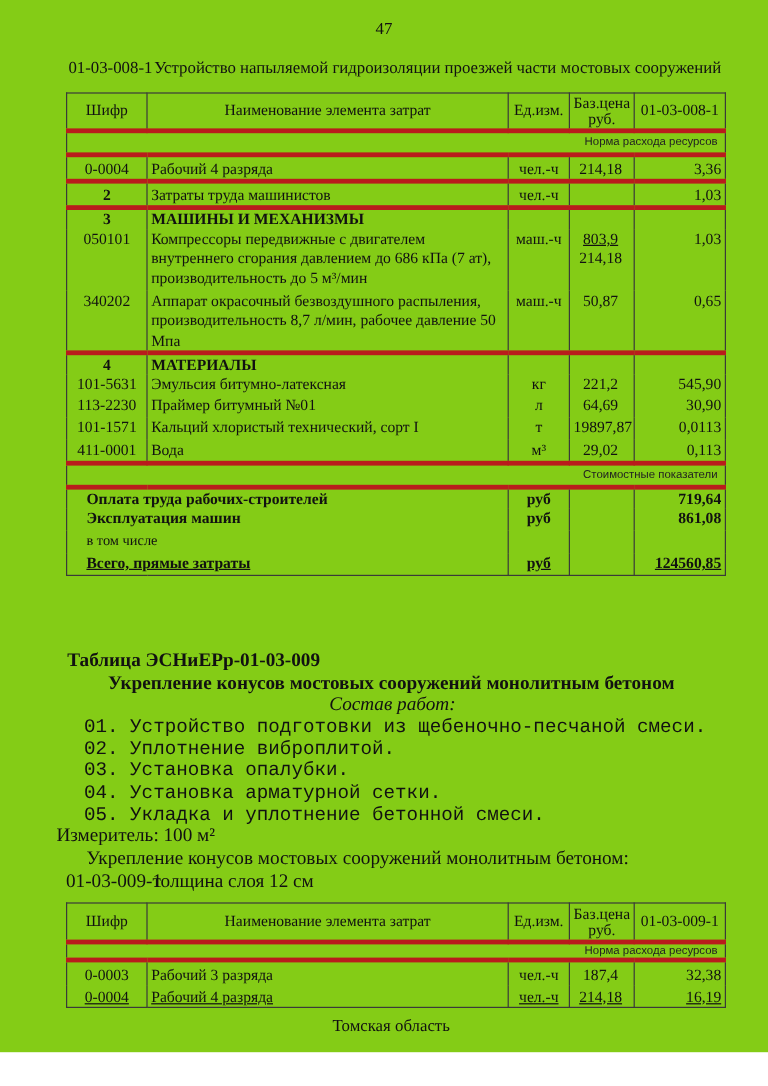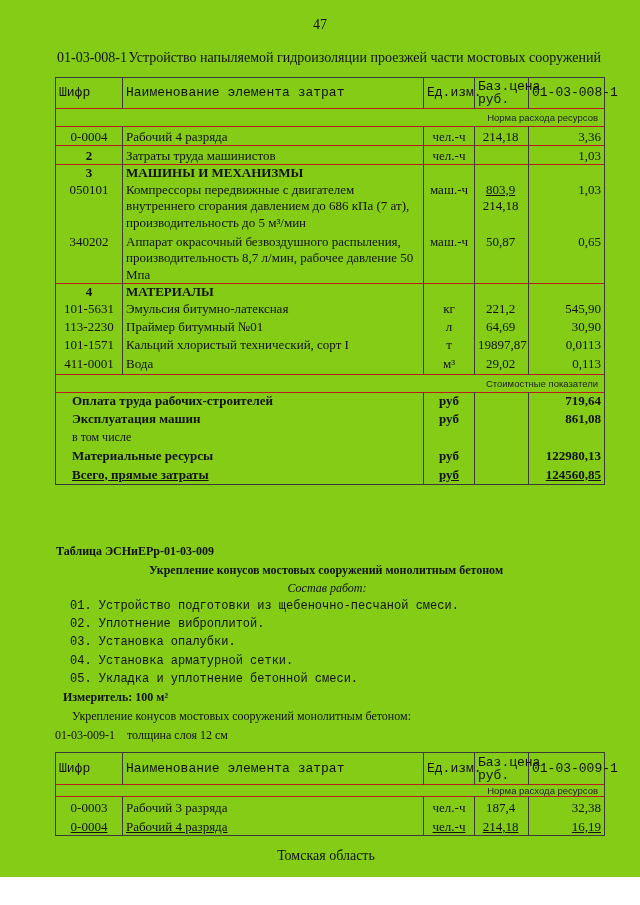--- a/index.html
+++ b/index.html
@@ -7,40 +7,40 @@
           font-family:"Liberation Serif","DejaVu Serif",serif; color:#111; }
   .abs { position:absolute; white-space:nowrap; line-height:16px; }
   .pnum { top:17px; left:0; width:640px; text-align:center; font-size:14px; }
   .title1 { top:50px; left:57px; font-size:14px; }
   .title1 .code { display:inline-block; width:68px; }
 
   table.t { position:absolute; left:55px; width:549px; border-collapse:collapse; table-layout:fixed;
             font-size:13px; line-height:16px; }
   table.t td { padding:0 3px; border-left:1px solid #3a3a3a; border-right:1px solid #3a3a3a;
                vertical-align:top; white-space:nowrap; box-sizing:border-box; }
-  table.t tr.hl td { border-top:1px solid #b91c1c; }
+  table.t tr.hl td { border-top:4px solid #b91c1c; }
   table.t tr.last td { border-bottom:1px solid #3a3a3a;text-decoration:underline; }
-  table.t tr.head td { vertical-align:middle; text-align:left; border-top:1px solid #3a3a3a;font-family:Liberation Mono, monospace; }
+  table.t tr.head td { vertical-align:middle; text-align:center; border-top:1px solid #3a3a3a; }
   table.t tr.head td.pr { line-height:13px; }
   .c { text-align:center; }
   td.price { padding-right:5px !important; text-align:center; }
   td.val { padding-right:3px !important; text-align:right; }
   td.sans { font-family:"Liberation Sans","DejaVu Sans",sans-serif; font-size:9.5px; text-align:right;
             vertical-align:middle !important; padding-right:6px !important; color:#222; }
   .b { font-weight:bold; }
   .blk { display:block; line-height:16.5px; }
   .ul { text-decoration:underline; }
   td.costlbl { padding-left:16px !important; }
 
-  .s2 { font-size:12px; }
+  .s2 { font-size:16px; }
   .t2title { top:543px; left:56px; font-weight:bold; }
   .t2sub { top:562px; left:0; width:652px; text-align:center; font-weight:bold; }
   .t2comp { top:580px; left:0; width:654px; text-align:center; font-style:italic; }
   .item { left:70px;font-family:Liberation Mono, monospace; }
-  .meas { top:689px; left:63px; font-weight:bold; }
+  .meas { top:689px; left:47px; font-weight:normal; }
   .cap { top:708px; left:72px; }
   .codeline { top:727px; left:55px; }
   .codeline .cl-text { position:absolute; left:72px; top:0; }
   .footer { top:848px; left:0; width:652px; text-align:center; font-size:14px; }
 </style>
 </head>
 <body>
 
 <div id="page">
 
@@ -173,26 +173,20 @@
       <td class="c b">руб</td>
       <td></td>
       <td class="val b">861,08</td>
     </tr>
     <tr style="height:19px">
       <td colspan="2" class="costlbl" style="font-size:12px">в том числе</td>
       <td class="c"></td>
       <td></td>
       <td class="val"></td>
     </tr>
-    <tr style="height:19px">
-      <td colspan="2" class="costlbl b">Материальные ресурсы</td>
-      <td class="c b">руб</td>
-      <td></td>
-      <td class="val b">122980,13</td>
-    </tr>
     <tr class="last" style="height:18px">
       <td colspan="2" class="costlbl b">Всего, прямые затраты</td>
       <td class="c b">руб</td>
       <td></td>
       <td class="val b">124560,85</td>
     </tr>
   </tbody>
     </table>
 
   <div class="abs s2 t2title">Таблица  ЭСНиЕРр-01-03-009</div>

